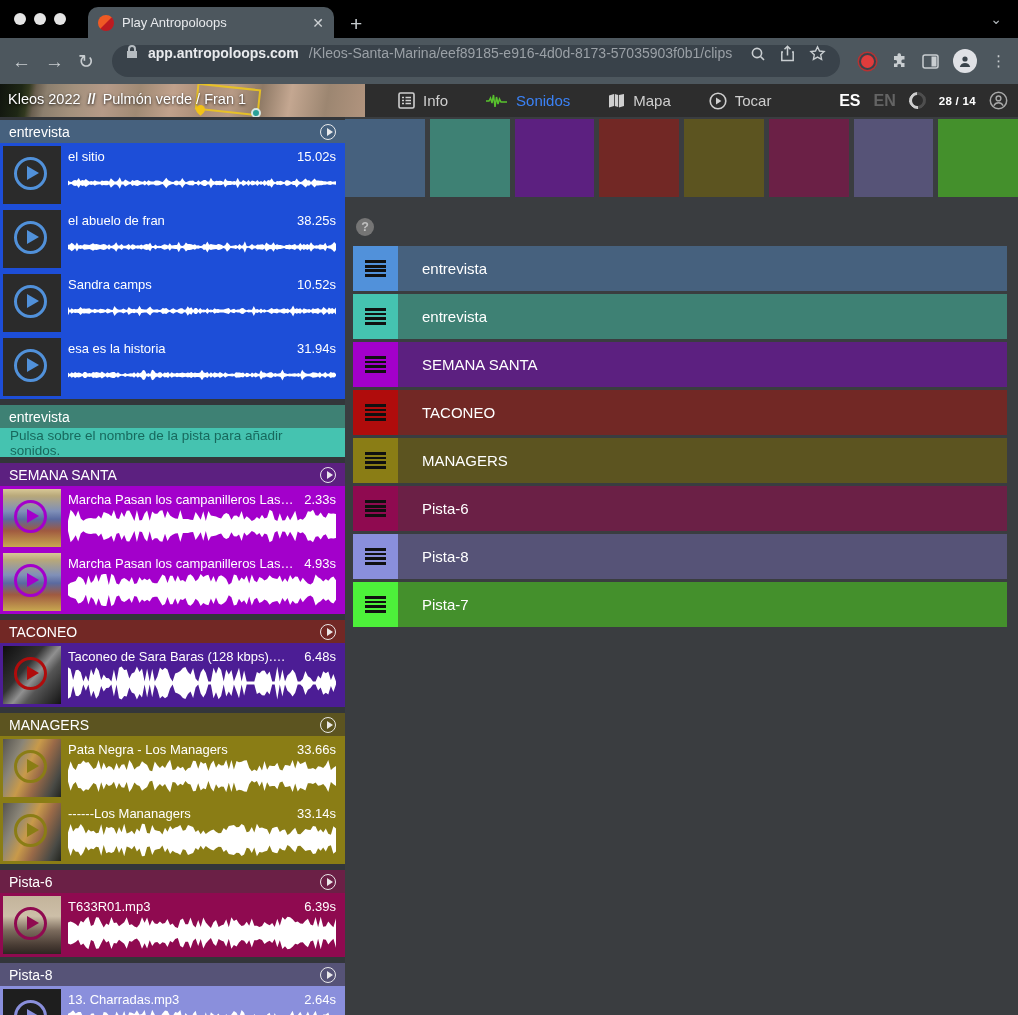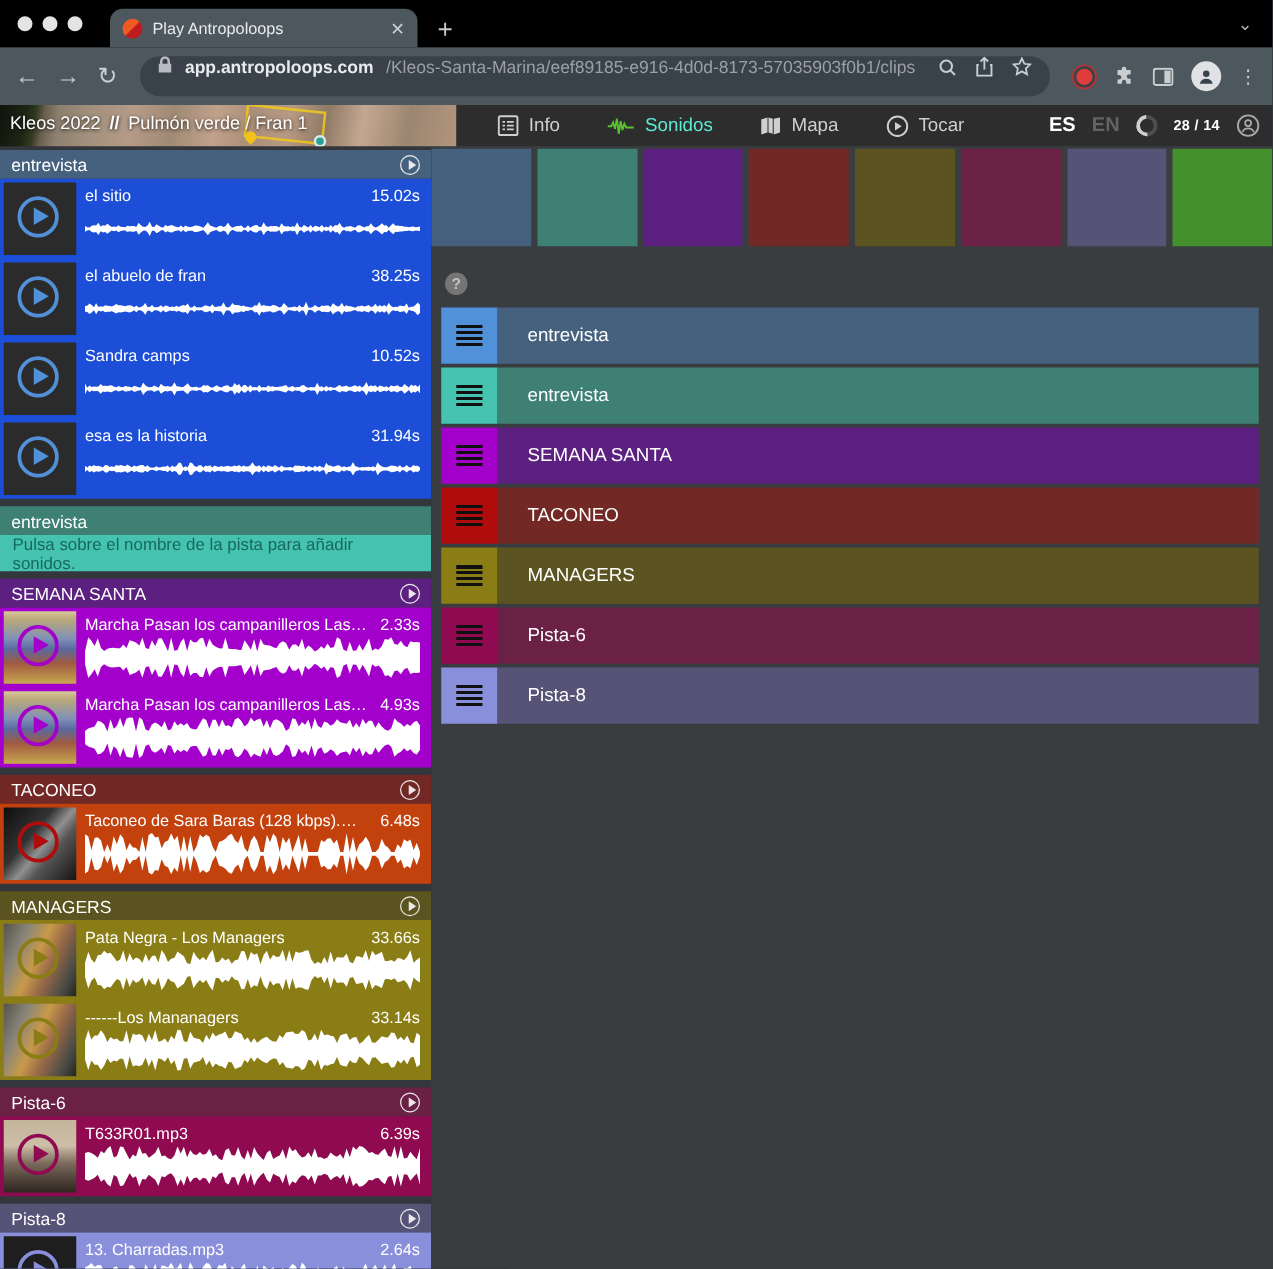--- a/index.html
+++ b/index.html
@@ -32,21 +32,21 @@
   .appheader{height:33px;display:flex;background:#2d2d2d;color:#d6d6d6}
   .hero{position:relative;width:365px;flex:none;overflow:hidden;background:
     linear-gradient(100deg,#10140e 0%,#1e2715 6%,#32391f 8%,#6a5f50 10%,#8c7f6e 13%,#a2907c 20%,#b59a88 29%,#a08a74 38%,#c0a18c 47%,#ab8e78 55%,#b79a85 63%,#8f7a66 71%,#c4a791 79%,#9c8671 89%,#b1947e 100%)}
   .hero-poly{position:absolute;left:196px;top:2px;width:64px;height:27px;border:2px solid #ecc51e;transform:rotate(6deg);opacity:.9}
   .hero-pin{position:absolute;left:196px;top:21px;width:9px;height:9px;border-radius:50% 50% 50% 0;background:#f2c218;transform:rotate(-45deg)}
   .hero-dot{position:absolute;left:251px;top:24px;width:10px;height:10px;border-radius:50%;background:#2aa198;border:2px solid #d8e8e4}
   .hero-title{position:absolute;left:8px;top:7px;font-size:14.5px;color:#fff;white-space:nowrap;text-shadow:0 1px 3px rgba(0,0,0,.85)}
   .hero-title .sep{margin:0 7px;font-weight:700}
   .appnav{flex:1;display:flex;align-items:center;gap:0;padding-left:14px}
   .nav-item{display:flex;align-items:center;gap:8px;padding:0 19px;font-size:15px;color:#cfcfcf;height:100%}
-  .nav-item.active{color:#5eead4}
+  .nav-item.active{color:#3b82f6}
   .nav-item svg{display:block}
   .appnav-right{margin-left:auto;display:flex;align-items:center;gap:13px;padding-right:10px}
   .lang{font-size:16px;font-weight:700;color:#fff}
   .lang.dim{color:#646464}
   .spinner{width:17px;height:17px;border-radius:50%;border:3px solid #4e4e4e;border-left-color:#cfcfcf;border-bottom-color:#cfcfcf;transform:rotate(40deg)}
   .counter{font-size:11.5px;font-weight:700;color:#fff;letter-spacing:.3px}
 
   
   .main{display:flex;height:898px}
   .sidebar{width:345px;flex:none;background:#33363a;padding-top:3px;overflow:hidden}
@@ -301,21 +301,21 @@
                 </svg>
               </div>
             </div>
           </div>
         </div>
         <div class="sec">
           <div class="sec-head" style="background: rgb(114, 40, 37);">
             <span>TACONEO</span>
             <span class="ph"></span>
           </div>
-          <div class="sec-body" style="background: #c2410c;">
+          <div class="sec-body" style="background: #4c1d95;">
             <div class="clip">
               <div class="thumb th-dancer">
                 <span class="pov" style="--ac: #b00c0c;"></span>
               </div>
               <div class="clip-main">
                 <div class="clip-top">
                   <span class="clip-name">Taconeo de Sara Baras (128 kbps).mp3</span>
                   <span class="clip-dur">6.48s</span>
                 </div>
                 <svg viewBox="0 0 268 34" preserveAspectRatio="none" class="wave">
@@ -470,16 +470,24 @@
             </div>
           </div>
           <div class="trow">
             <div class="trow-handle" style="background: rgb(138, 143, 220);">
               <span class="hamb"></span>
             </div>
             <div class="trow-bar" style="background: rgb(86, 83, 119);">
               <span>Pista-8</span>
             </div>
           </div>
+          <div class="trow">
+            <div class="trow-handle" style="background: rgb(77, 240, 58);">
+              <span class="hamb"></span>
+            </div>
+            <div class="trow-bar" style="background: rgb(68, 144, 44);">
+              <span>Pista-7</span>
+            </div>
+          </div>
         </div>
     </div>
   </div>
 </div>
 
 </body></html>

